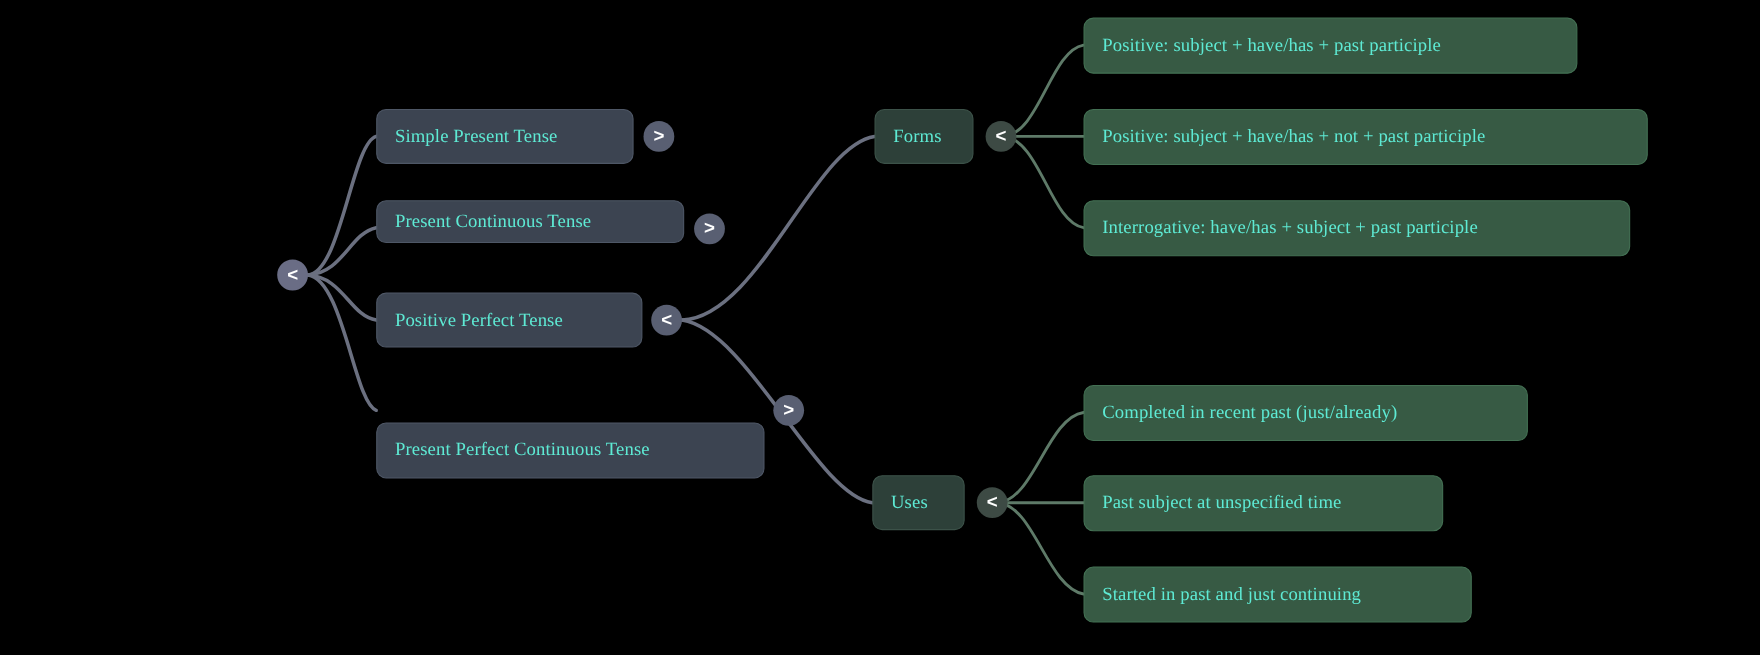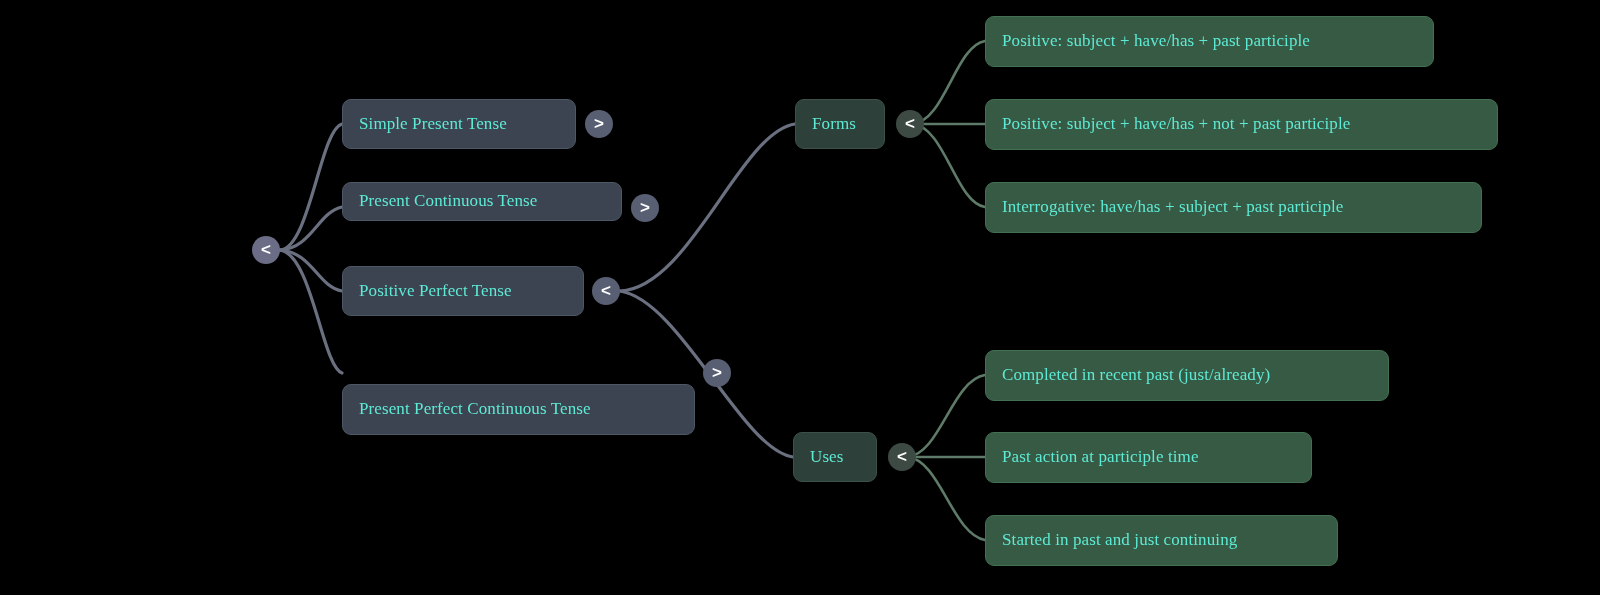--- a/index.html
+++ b/index.html
@@ -149,19 +149,19 @@
     <span>Uses</span>
   </div>
   <div class="toggle toggle-green" style="left:888px; top:443px;">
     <span>&lt;</span>
   </div>
 
   <div class="node node-green-leaf" style="left:985px; top:350px; width:404px; height:51px;">
     <span>Completed in recent past (just/already)</span>
   </div>
   <div class="node node-green-leaf" style="left:985px; top:432px; width:327px; height:51px;">
-    <span>Past action at participle time</span>
+    <span>Past subject at unspecified time</span>
   </div>
   <div class="node node-green-leaf" style="left:985px; top:515px; width:353px; height:51px;">
     <span>Started in past and just continuing</span>
   </div>
 
 </div>
 
 </body></html>

